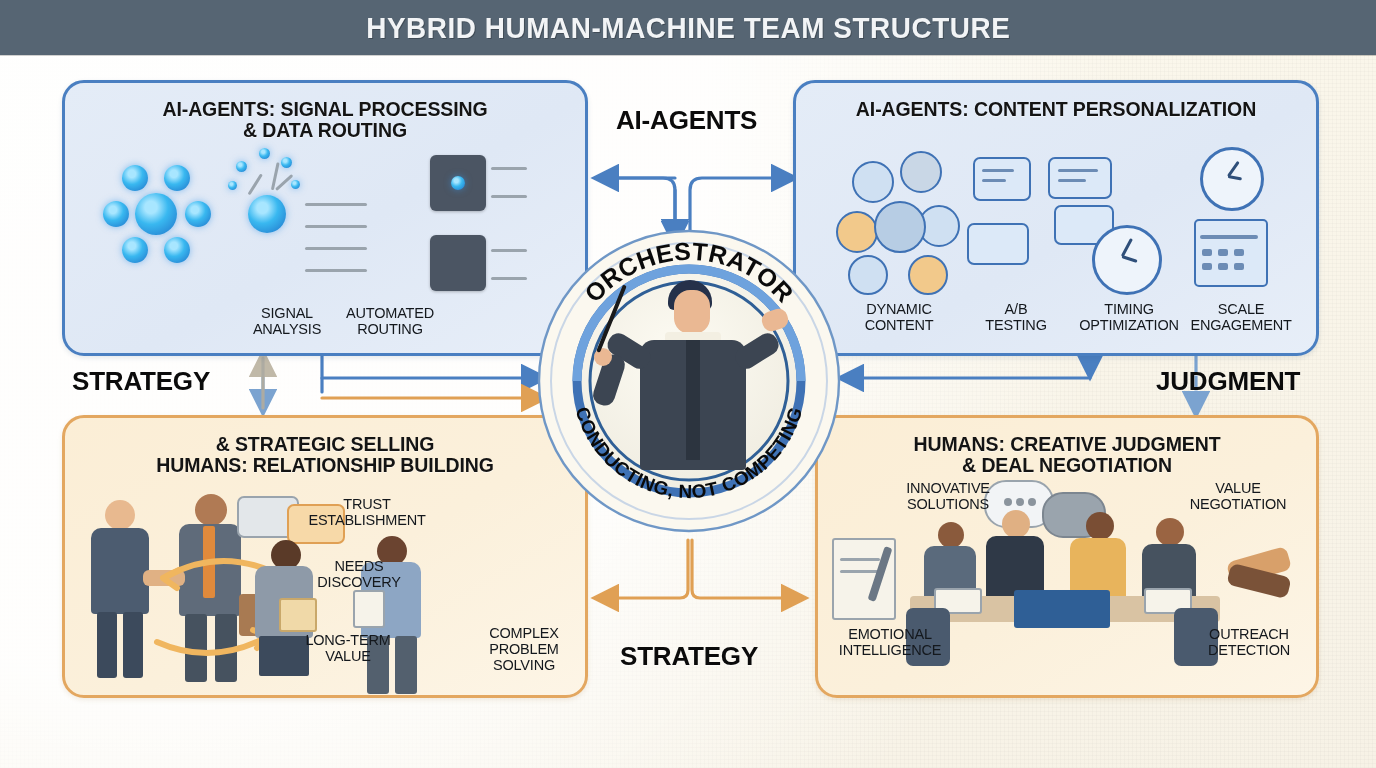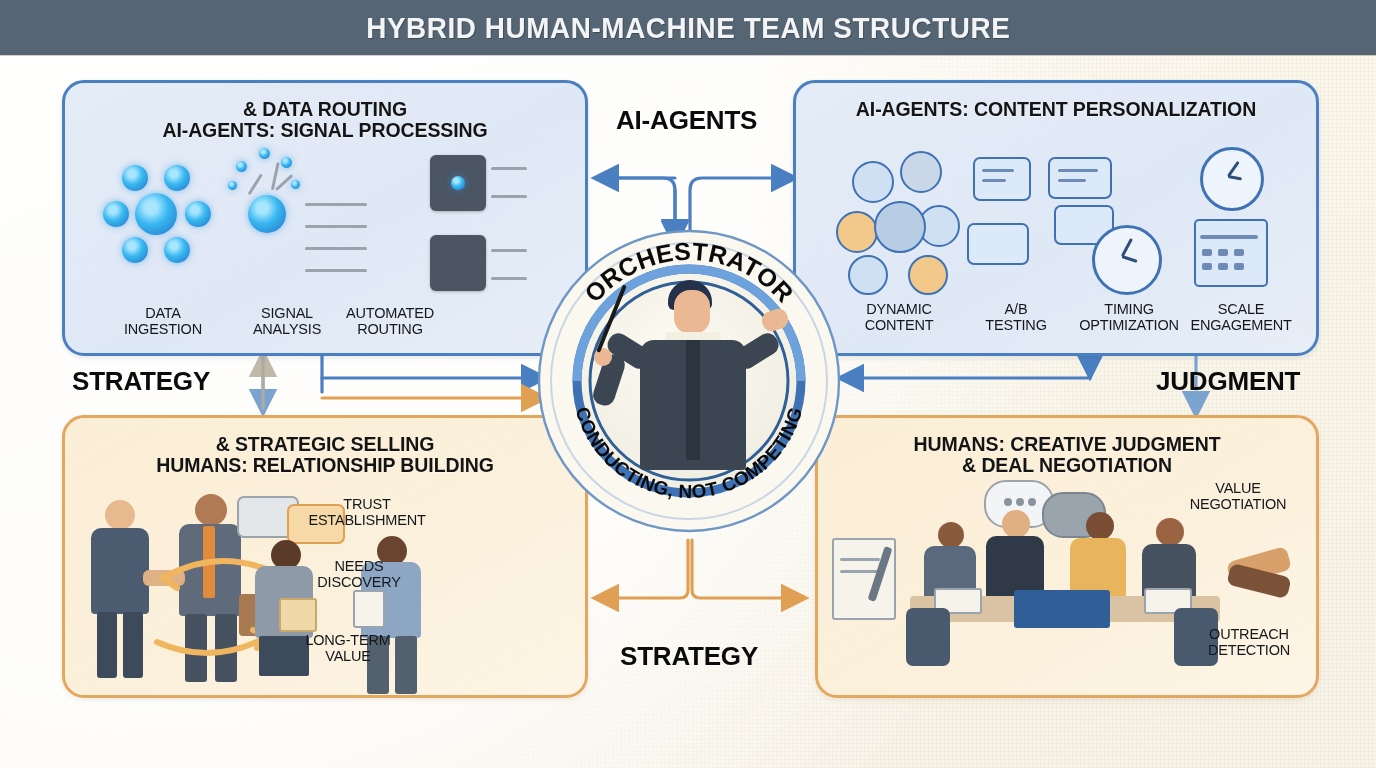--- a/index.html
+++ b/index.html
@@ -145,22 +145,22 @@
 
     <path d="M263,358 L263,408" stroke="#7ba3d0" marker-end="url(#ab2)"></path>
     <path d="M263,408 L263,358" stroke="#b6ad9a" marker-end="url(#ag)" opacity=".85"></path>
 
     <path d="M1196,356 L1196,410" stroke="#7ba3d0" marker-end="url(#ab2)"></path>
   </g>
 </svg>
 
 <div class="panel panel-ai" id="panel-tl">
   <div class="hdr">
+    <div>AI-AGENTS: SIGNAL PROCESSING</div>
     <div>&amp; DATA ROUTING</div>
-    <div>AI-AGENTS: SIGNAL PROCESSING</div>
   </div>
 
   <div>
     <div class="node" style="left:57px;top:82px;width:26px;height:26px;"></div>
     <div class="node" style="left:99px;top:82px;width:26px;height:26px;"></div>
     <div class="node" style="left:38px;top:118px;width:26px;height:26px;"></div>
     <div class="node" style="left:120px;top:118px;width:26px;height:26px;"></div>
     <div class="node" style="left:57px;top:154px;width:26px;height:26px;"></div>
     <div class="node" style="left:99px;top:154px;width:26px;height:26px;"></div>
     <div class="node" style="left:70px;top:110px;width:42px;height:42px;"></div>
@@ -188,24 +188,20 @@
   <div>
     <div class="chipbox" style="left:365px;top:72px;width:56px;height:56px;"></div>
     <div class="chipbox" style="left:365px;top:152px;width:56px;height:56px;"></div>
     <div class="node" style="left:386px;top:93px;width:14px;height:14px;"></div>
     <div class="tiny" style="left:426px;top:84px;width:36px;"></div>
     <div class="tiny" style="left:426px;top:112px;width:36px;"></div>
     <div class="tiny" style="left:426px;top:166px;width:36px;"></div>
     <div class="tiny" style="left:426px;top:194px;width:36px;"></div>
   </div>
 
-  <div class="cap" style="left:18px;top:222px;width:160px;">
-    <div>DATA</div>
-    <div>INGESTION</div>
-  </div>
   <div class="cap" style="left:142px;top:222px;width:160px;">
     <div>SIGNAL</div>
     <div>ANALYSIS</div>
   </div>
   <div class="cap" style="left:241px;top:222px;width:168px;">
     <div>AUTOMATED</div>
     <div>ROUTING</div>
   </div>
 </div>
 
@@ -328,20 +324,25 @@
     <div>ESTABLISHMENT</div>
   </div>
   <div class="cap" style="left:220px;top:140px;width:148px;">
     <div>NEEDS</div>
     <div>DISCOVERY</div>
   </div>
   <div class="cap" style="left:208px;top:214px;width:150px;">
     <div>LONG-TERM</div>
     <div>VALUE</div>
   </div>
+  <div class="cap" style="left:400px;top:207px;width:118px;">
+    <div>COMPLEX</div>
+    <div>PROBLEM</div>
+    <div>SOLVING</div>
+  </div>
 </div>
 
 <div class="panel panel-hu" id="panel-br">
   <div class="hdr">
     <div>HUMANS: CREATIVE JUDGMENT</div>
     <div>&amp; DEAL NEGOTIATION</div>
   </div>
 
   <div>
     <div class="doc" style="left:14px;top:120px;width:60px;height:78px;"></div>
@@ -380,23 +381,31 @@
     <div class="doc" style="left:326px;top:170px;width:44px;height:22px;"></div>
     <div class="chair" style="left:88px;top:190px;width:44px;height:58px;"></div>
     <div class="chair" style="left:356px;top:190px;width:44px;height:58px;"></div>
   </div>
 
   <div>
     <div style="position:absolute;left:410px;top:136px;width:62px;height:24px;background:#d8a06a;border-radius:8px;transform:rotate(-16deg);"></div>
     <div style="position:absolute;left:410px;top:152px;width:62px;height:22px;background:#7a5238;border-radius:8px;transform:rotate(14deg);"></div>
   </div>
 
+  <div class="cap" style="left:62px;top:62px;width:136px;">
+    <div>INNOVATIVE</div>
+    <div>SOLUTIONS</div>
+  </div>
   <div class="cap" style="left:348px;top:62px;width:144px;">
     <div>VALUE</div>
     <div>NEGOTIATION</div>
+  </div>
+  <div class="cap" style="left:2px;top:208px;width:140px;">
+    <div>EMOTIONAL</div>
+    <div>INTELLIGENCE</div>
   </div>
   <div class="cap" style="left:368px;top:208px;width:126px;">
     <div>OUTREACH</div>
     <div>DETECTION</div>
   </div>
 </div>
 
 <div class="outlbl" id="lbl-ai">AI-AGENTS</div>
 <div class="outlbl" id="lbl-strategy-l">STRATEGY</div>
 <div class="outlbl" id="lbl-judgment">JUDGMENT</div>

